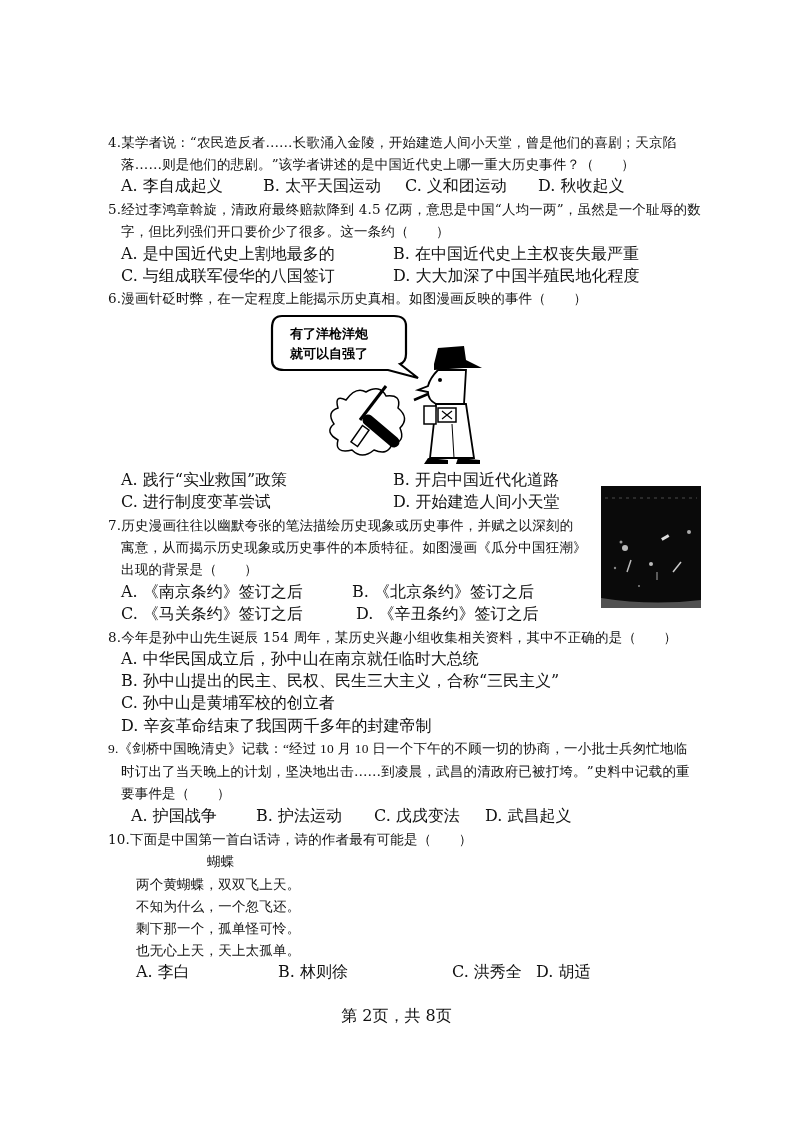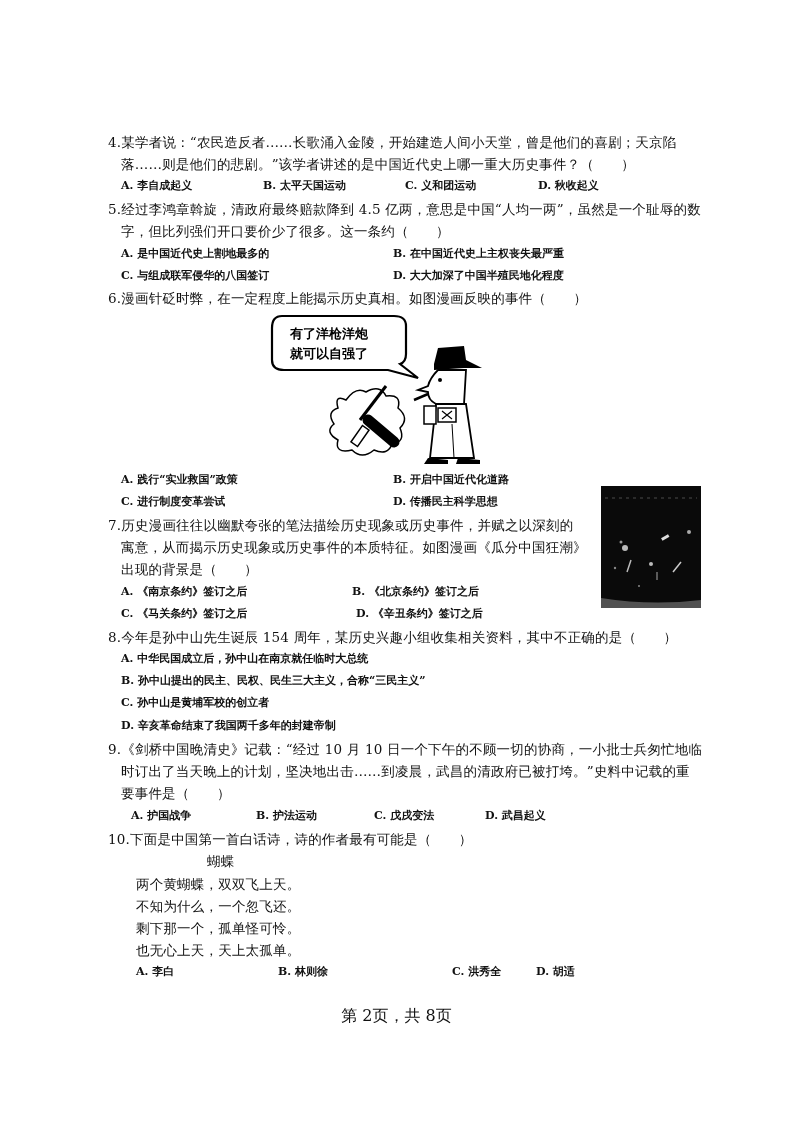--- a/index.html
+++ b/index.html
@@ -22,24 +22,23 @@
     }
     .line {
       position: absolute;
       font-size: 13.5px;
       line-height: 20px;
       white-space: nowrap;
       letter-spacing: 0.2px;
     }
     .opt {
       position: absolute;
-      font-size: 11px;
+      font-size: 16px;
       line-height: 20px;
       white-space: nowrap;
-      font-weight: bold;
     }
     .cartoon {
       position: absolute;
       left: 268px;
       top: 308px;
       width: 230px;
       height: 158px;
     }
     .photo {
       position: absolute;
@@ -122,21 +121,21 @@
         <path d="M190 150 L212 152 L212 156 L188 156 Z" fill="#000"></path>
 
         <text x="22" y="30" class="bubble-text" fill="#000">有了洋枪洋炮</text>
         <text x="22" y="50" class="bubble-text" fill="#000">就可以自强了</text>
       </svg>
     </div>
 
     <div class="opt" style="left:121px; top:470px;">A. 践行“实业救国”政策</div>
     <div class="opt" style="left:393px; top:470px;">B. 开启中国近代化道路</div>
     <div class="opt" style="left:121px; top:492px;">C. 进行制度变革尝试</div>
-    <div class="opt" style="left:393px; top:492px;">D. 传播民主科学思想</div>
+    <div class="opt" style="left:393px; top:492px;">D. 开始建造人间小天堂</div>
   </div>
 
   <div>
     <div class="line" style="left:108px; top:515px;">7.历史漫画往往以幽默夸张的笔法描绘历史现象或历史事件，并赋之以深刻的</div>
     <div class="line" style="left:121px; top:537px;">寓意，从而揭示历史现象或历史事件的本质特征。如图漫画《瓜分中国狂潮》</div>
     <div class="line" style="left:121px; top:559px;">出现的背景是（　　）</div>
     <div class="opt" style="left:121px; top:582px;">A. 《南京条约》签订之后</div>
     <div class="opt" style="left:352px; top:582px;">B. 《北京条约》签订之后</div>
     <div class="opt" style="left:121px; top:604px;">C. 《马关条约》签订之后</div>
     <div class="opt" style="left:356px; top:604px;">D. 《辛丑条约》签订之后</div>
@@ -162,21 +161,21 @@
 
   <div>
     <div class="line" style="left:108px; top:627px;">8.今年是孙中山先生诞辰 154 周年，某历史兴趣小组收集相关资料，其中不正确的是（　　）</div>
     <div class="opt" style="left:121px; top:649px;">A. 中华民国成立后，孙中山在南京就任临时大总统</div>
     <div class="opt" style="left:121px; top:671px;">B. 孙中山提出的民主、民权、民生三大主义，合称“三民主义”</div>
     <div class="opt" style="left:121px; top:693px;">C. 孙中山是黄埔军校的创立者</div>
     <div class="opt" style="left:121px; top:716px;">D. 辛亥革命结束了我国两千多年的封建帝制</div>
   </div>
 
   <div>
-    <div class="line" style="left:108px; top:739px;">9.《剑桥中国晚清史》记载：“经过 10 月 10 日一个下午的不顾一切的协商，一小批士兵匆忙地临</div>
+    <div class="line" style="left:108px; top:739px;font-family:Liberation Serif, serif;">9.《剑桥中国晚清史》记载：“经过 10 月 10 日一个下午的不顾一切的协商，一小批士兵匆忙地临</div>
     <div class="line" style="left:121px; top:761px;">时订出了当天晚上的计划，坚决地出击……到凌晨，武昌的清政府已被打垮。”史料中记载的重</div>
     <div class="line" style="left:121px; top:783px;text-align:right;">要事件是（　　）</div>
     <div class="opt" style="left:131px; top:806px;">A. 护国战争</div>
     <div class="opt" style="left:256px; top:806px;">B. 护法运动</div>
     <div class="opt" style="left:374px; top:806px;">C. 戊戌变法</div>
     <div class="opt" style="left:485px; top:806px;">D. 武昌起义</div>
   </div>
 
   <div>
     <div class="line" style="left:108px; top:829px;">10.下面是中国第一首白话诗，诗的作者最有可能是（　　）</div>

